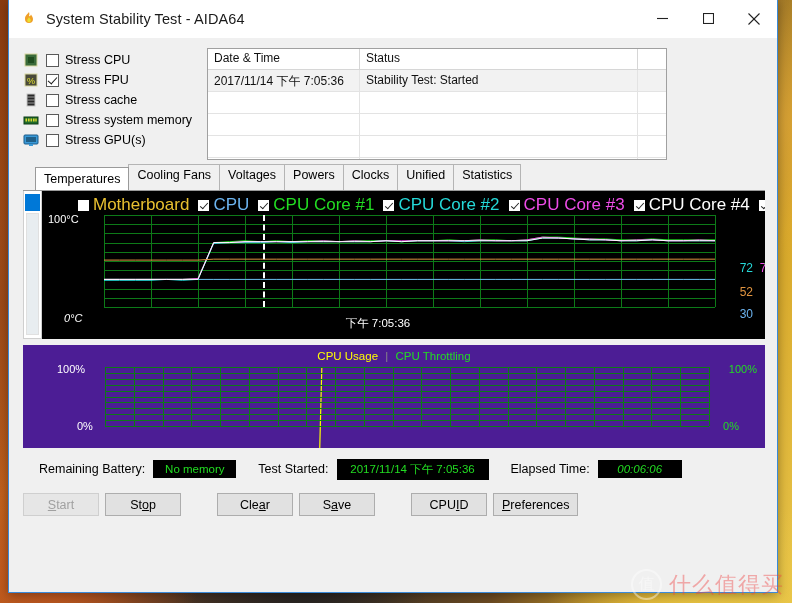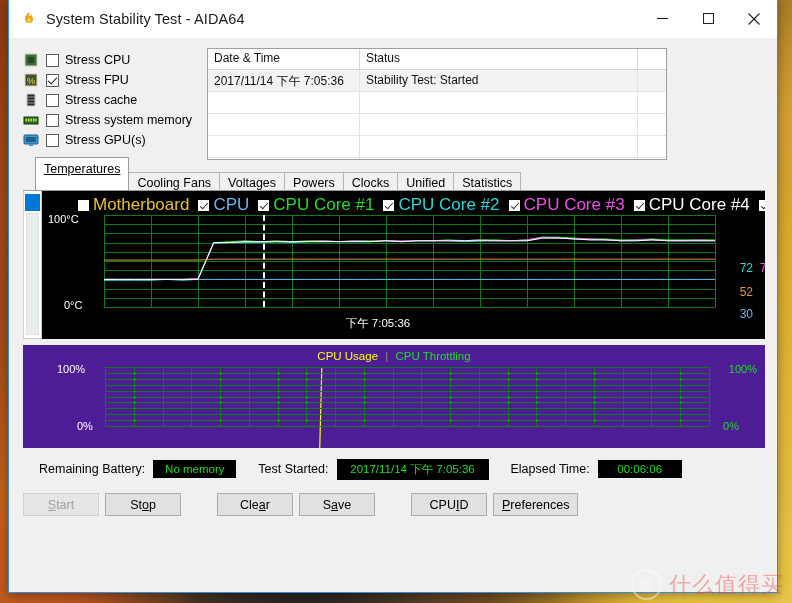--- a/index.html
+++ b/index.html
@@ -137,32 +137,31 @@
     height: 22px;
     position: relative;
   }
   .tab {
     font-size: 12.5px; color: #000;
     padding: 3px 8px 3px 8px;
     border: 1px solid #b4b4b4;
     border-bottom: none;
     background: #f0f0f0;
     box-sizing: border-box;
-    height: 18px;
+    height: 26px;
     margin-right: -1px;
     line-height: 14px;
     white-space: nowrap;
   }
   .tab.active {
     background: #fff;
     border-color: #9a9a9a;
-    height: 33px;
+    height: 23px;
     padding-top: 4px;
     z-index: 2;
-    text-decoration: underline;
   }
 
   
   .graphs {
     margin: 0 12px 0 14px;
     display: flex; flex-direction: column;
     gap: 6px;
   }
   .temp-panel {
     display: flex;
@@ -269,21 +268,21 @@
     background: #000; color: #22dd22;
     font-size: 11.5px;
     padding: 3px 10px;
     margin-left: 8px;
     box-sizing: border-box;
     text-align: center;
     white-space: nowrap;
   }
   .sv-batt { min-width: 83px; }
   .sv-start { min-width: 152px; }
-  .sv-elapsed { min-width: 84px; }
+  .sv-elapsed { min-width: 84px; font-style: italic; }
   .st-lbl { margin-left: 22px; }
 
   
   .btnrow {
     display: flex; align-items: center;
     margin: 13px 0 0 14px;
     gap: 6px;
   }
   .btn {
     height: 23px; min-width: 76px;
@@ -498,21 +497,21 @@
               <span class="leg-cb checked"></span>
               <span class="leg-label" style="color:#ffffff">CPU Core #4</span>
             </div>
             <div class="leg-item">
               <span class="leg-cb checked"></span>
               <span class="leg-label" style="color:#e09440">PLEXTOR PX-256M8SeG</span>
             </div>
           </div>
 
           <div class="axis-lbl" style="left:6px; top:22px;">100°C</div>
-          <div class="axis-lbl" style="left:22px; bottom:28px;">0°C</div>
+          <div class="axis-lbl" style="left:22px; bottom:15px;font-style:italic;">0°C</div>
 
           <div class="plot">
             <div class="gridlines" id="tempgrid">
                 <div class="gline-h" style="top:0%"></div>
                 <div class="gline-h" style="top:10%"></div>
                 <div class="gline-h" style="top:20%"></div>
                 <div class="gline-h" style="top:30%"></div>
                 <div class="gline-h" style="top:40%"></div>
                 <div class="gline-h" style="top:50%"></div>
                 <div class="gline-h" style="top:60%"></div>

